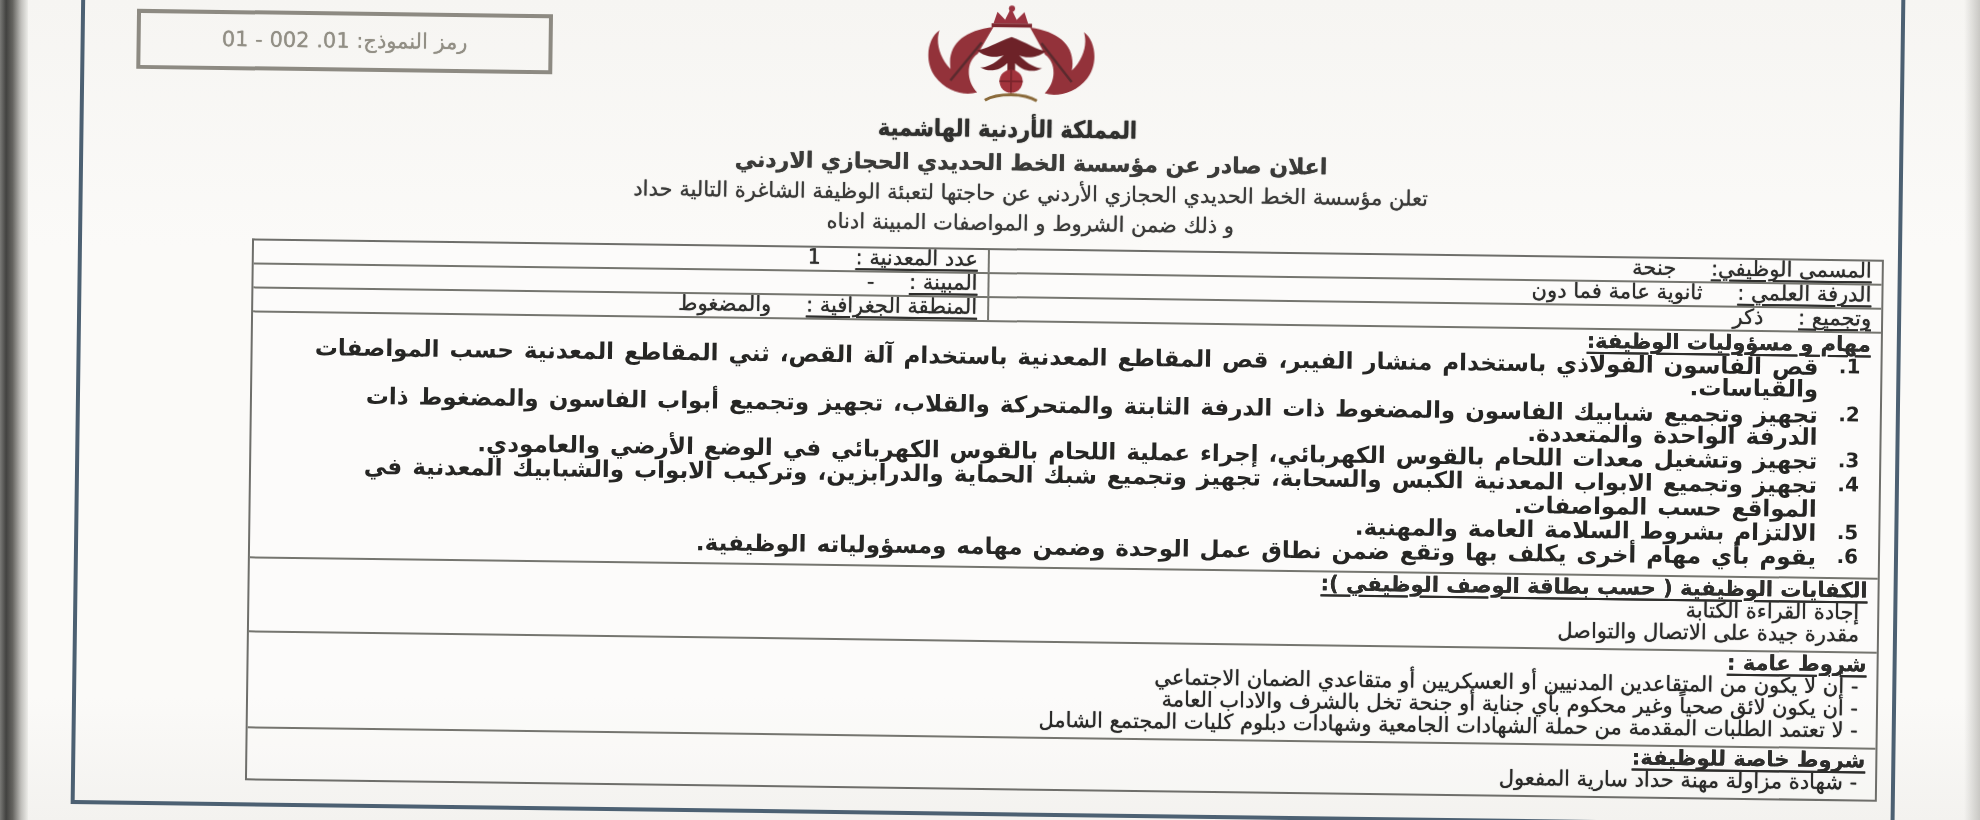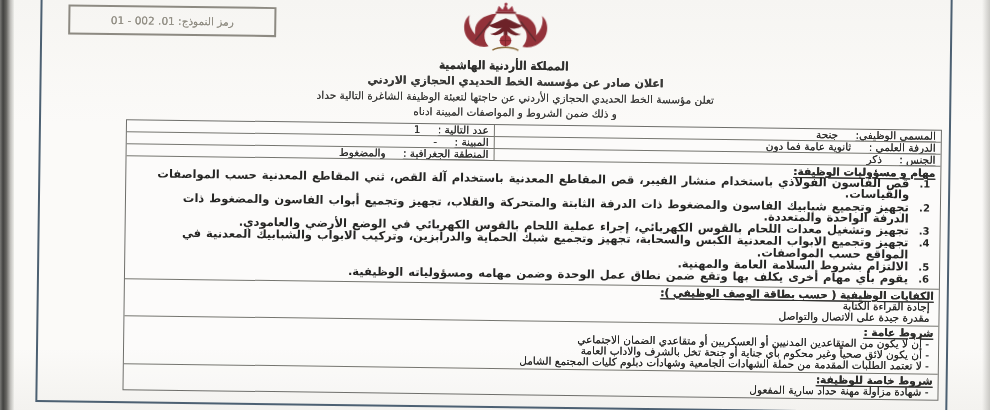--- a/index.html
+++ b/index.html
@@ -152,39 +152,39 @@
   </div>
 
   <div class="jobtable">
 
     <div class="info-row">
       <div class="cell cell-right">
         <span class="lbl">المسمى الوظيفي:</span>
         <span class="val">جنحة</span>
       </div>
       <div class="cell cell-left">
-        <span class="lbl">عدد التالية :</span>
+        <span class="lbl">عدد المعدنية :</span>
         <span class="val">1</span>
       </div>
     </div>
 
     <div class="info-row">
       <div class="cell cell-right">
         <span class="lbl">الدرفة العلمي :</span>
         <span class="val">ثانوية عامة فما دون</span>
       </div>
       <div class="cell cell-left">
         <span class="lbl">المبينة :</span>
         <span class="val">-</span>
       </div>
     </div>
 
     <div class="info-row">
       <div class="cell cell-right">
-        <span class="lbl">الجنس :</span>
+        <span class="lbl">وتجميع :</span>
         <span class="val">ذكر</span>
       </div>
       <div class="cell cell-left">
         <span class="lbl">المنطقة الجغرافية :</span>
         <span class="val">والمضغوط</span>
       </div>
     </div>
 
     <div class="section">
       <div class="sec-heading">مهام و مسؤوليات الوظيفة:</div>

